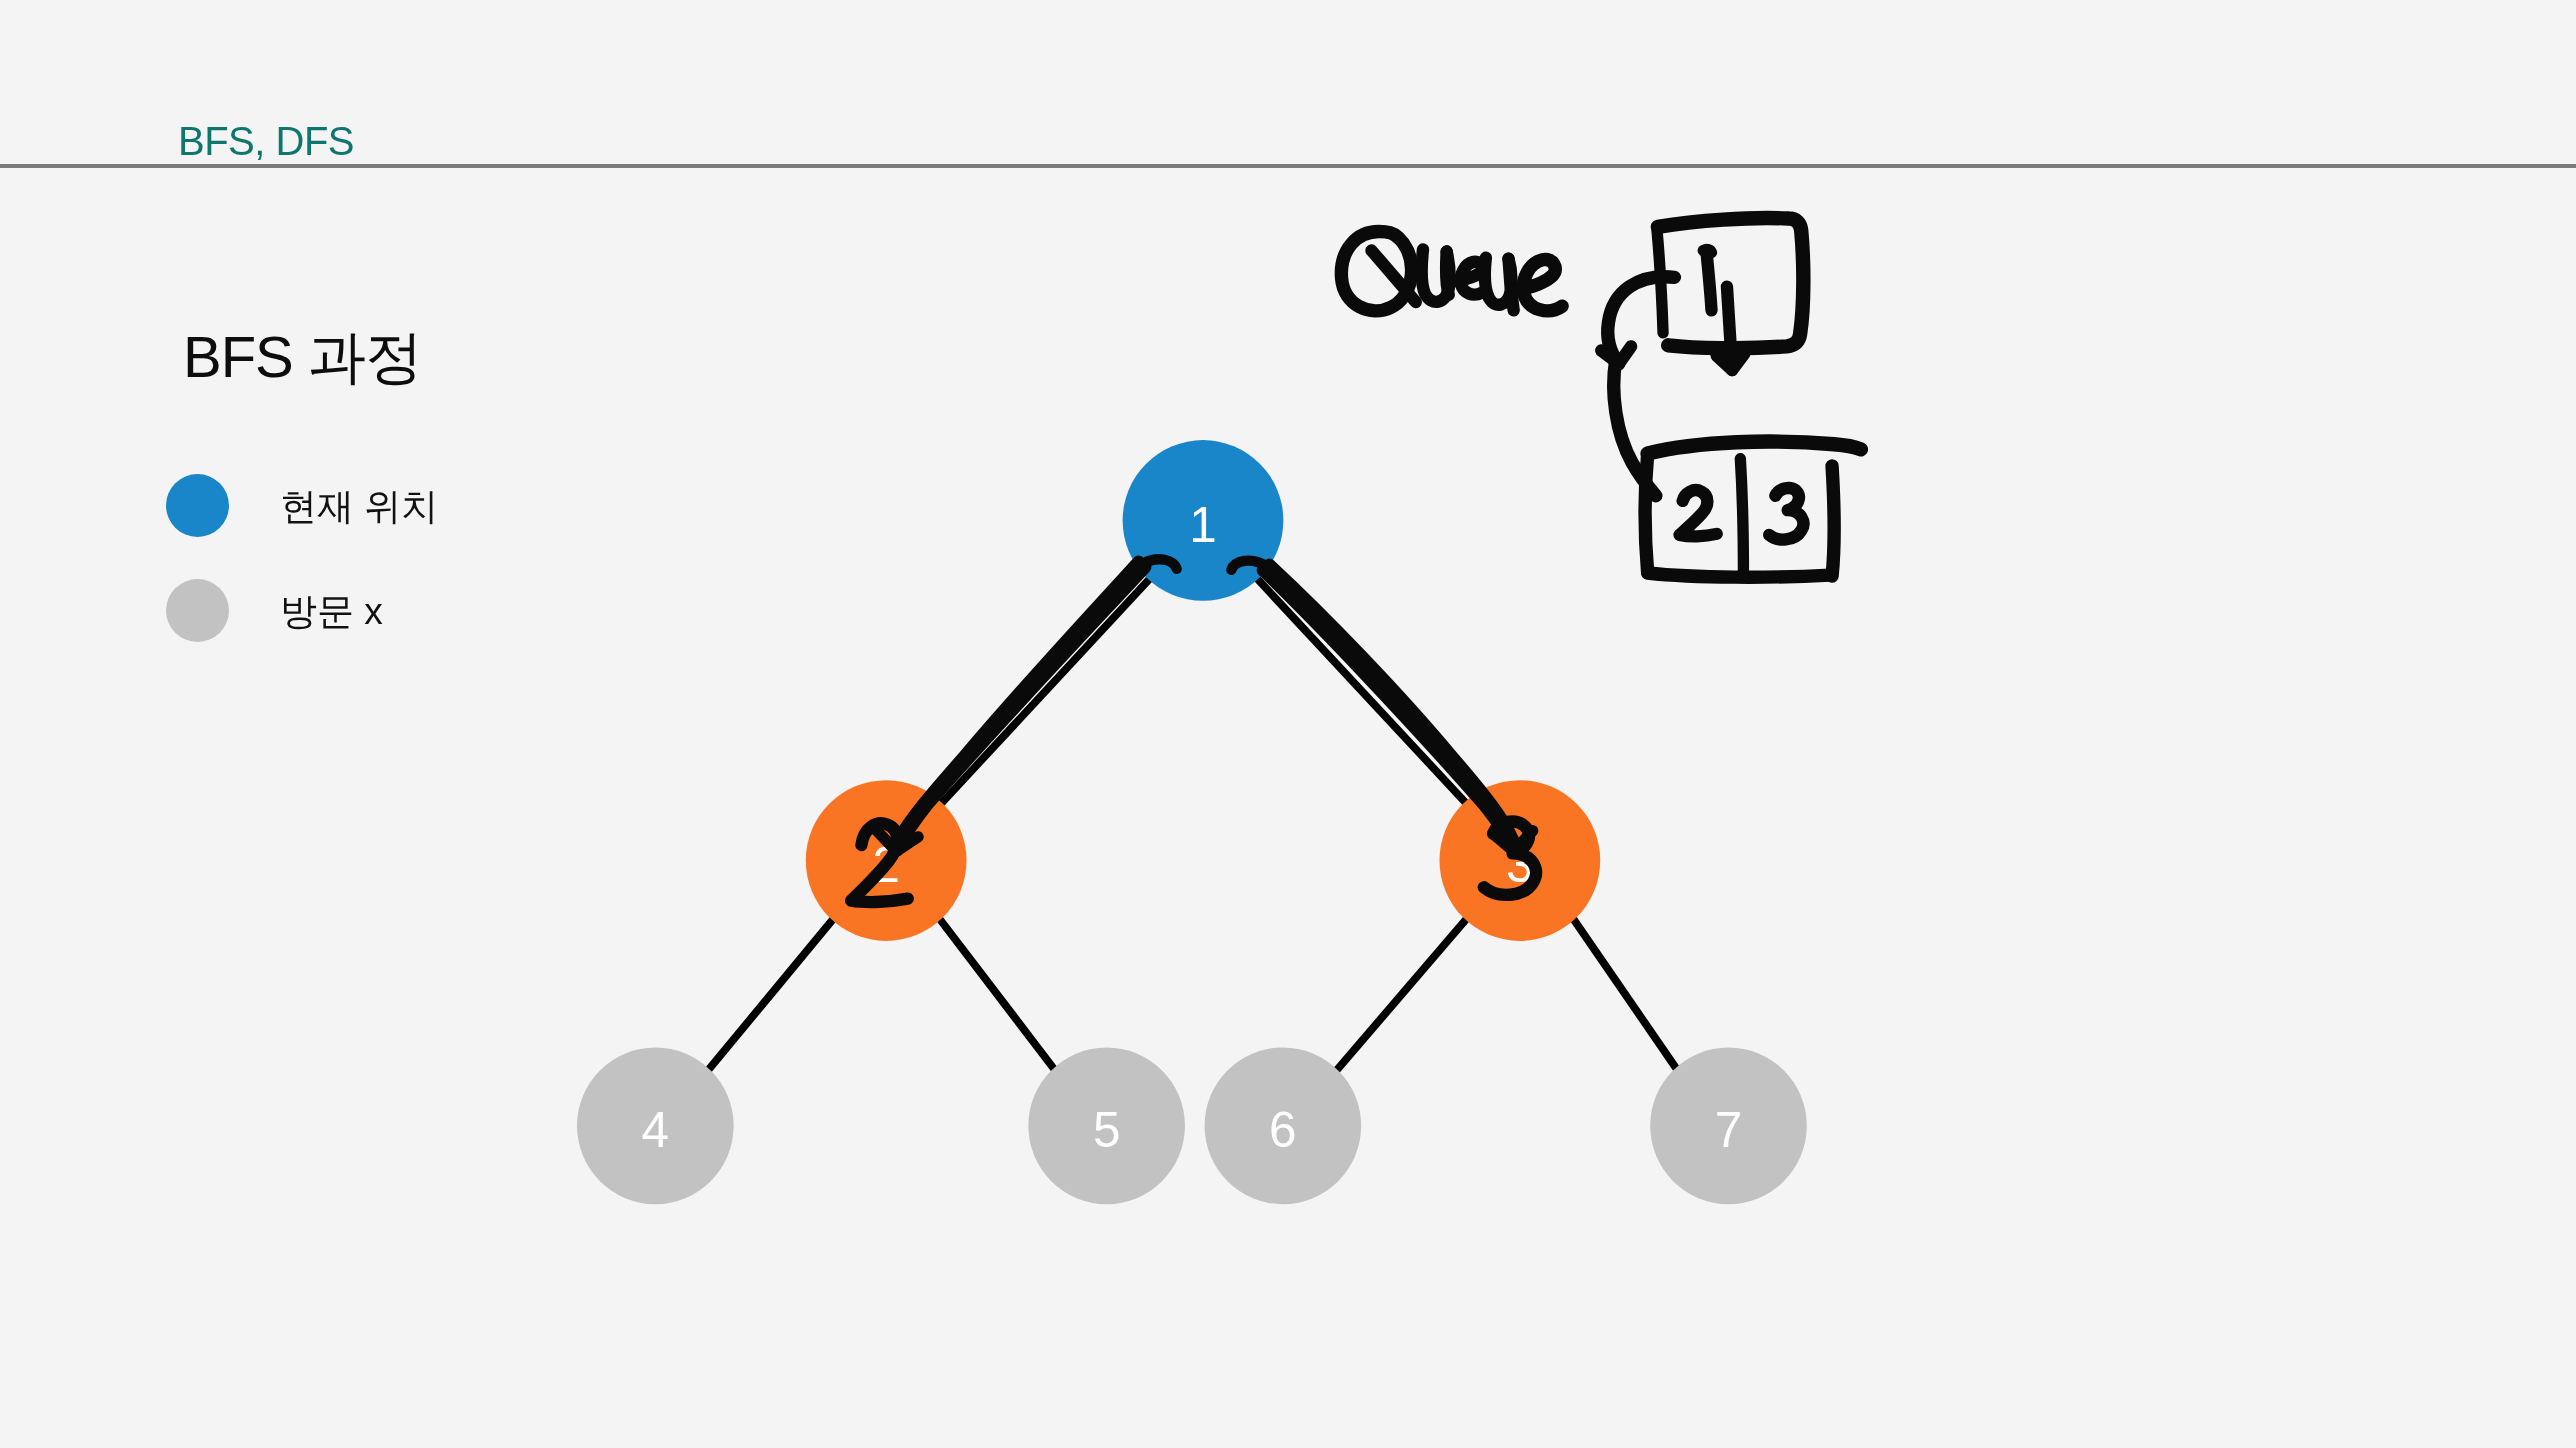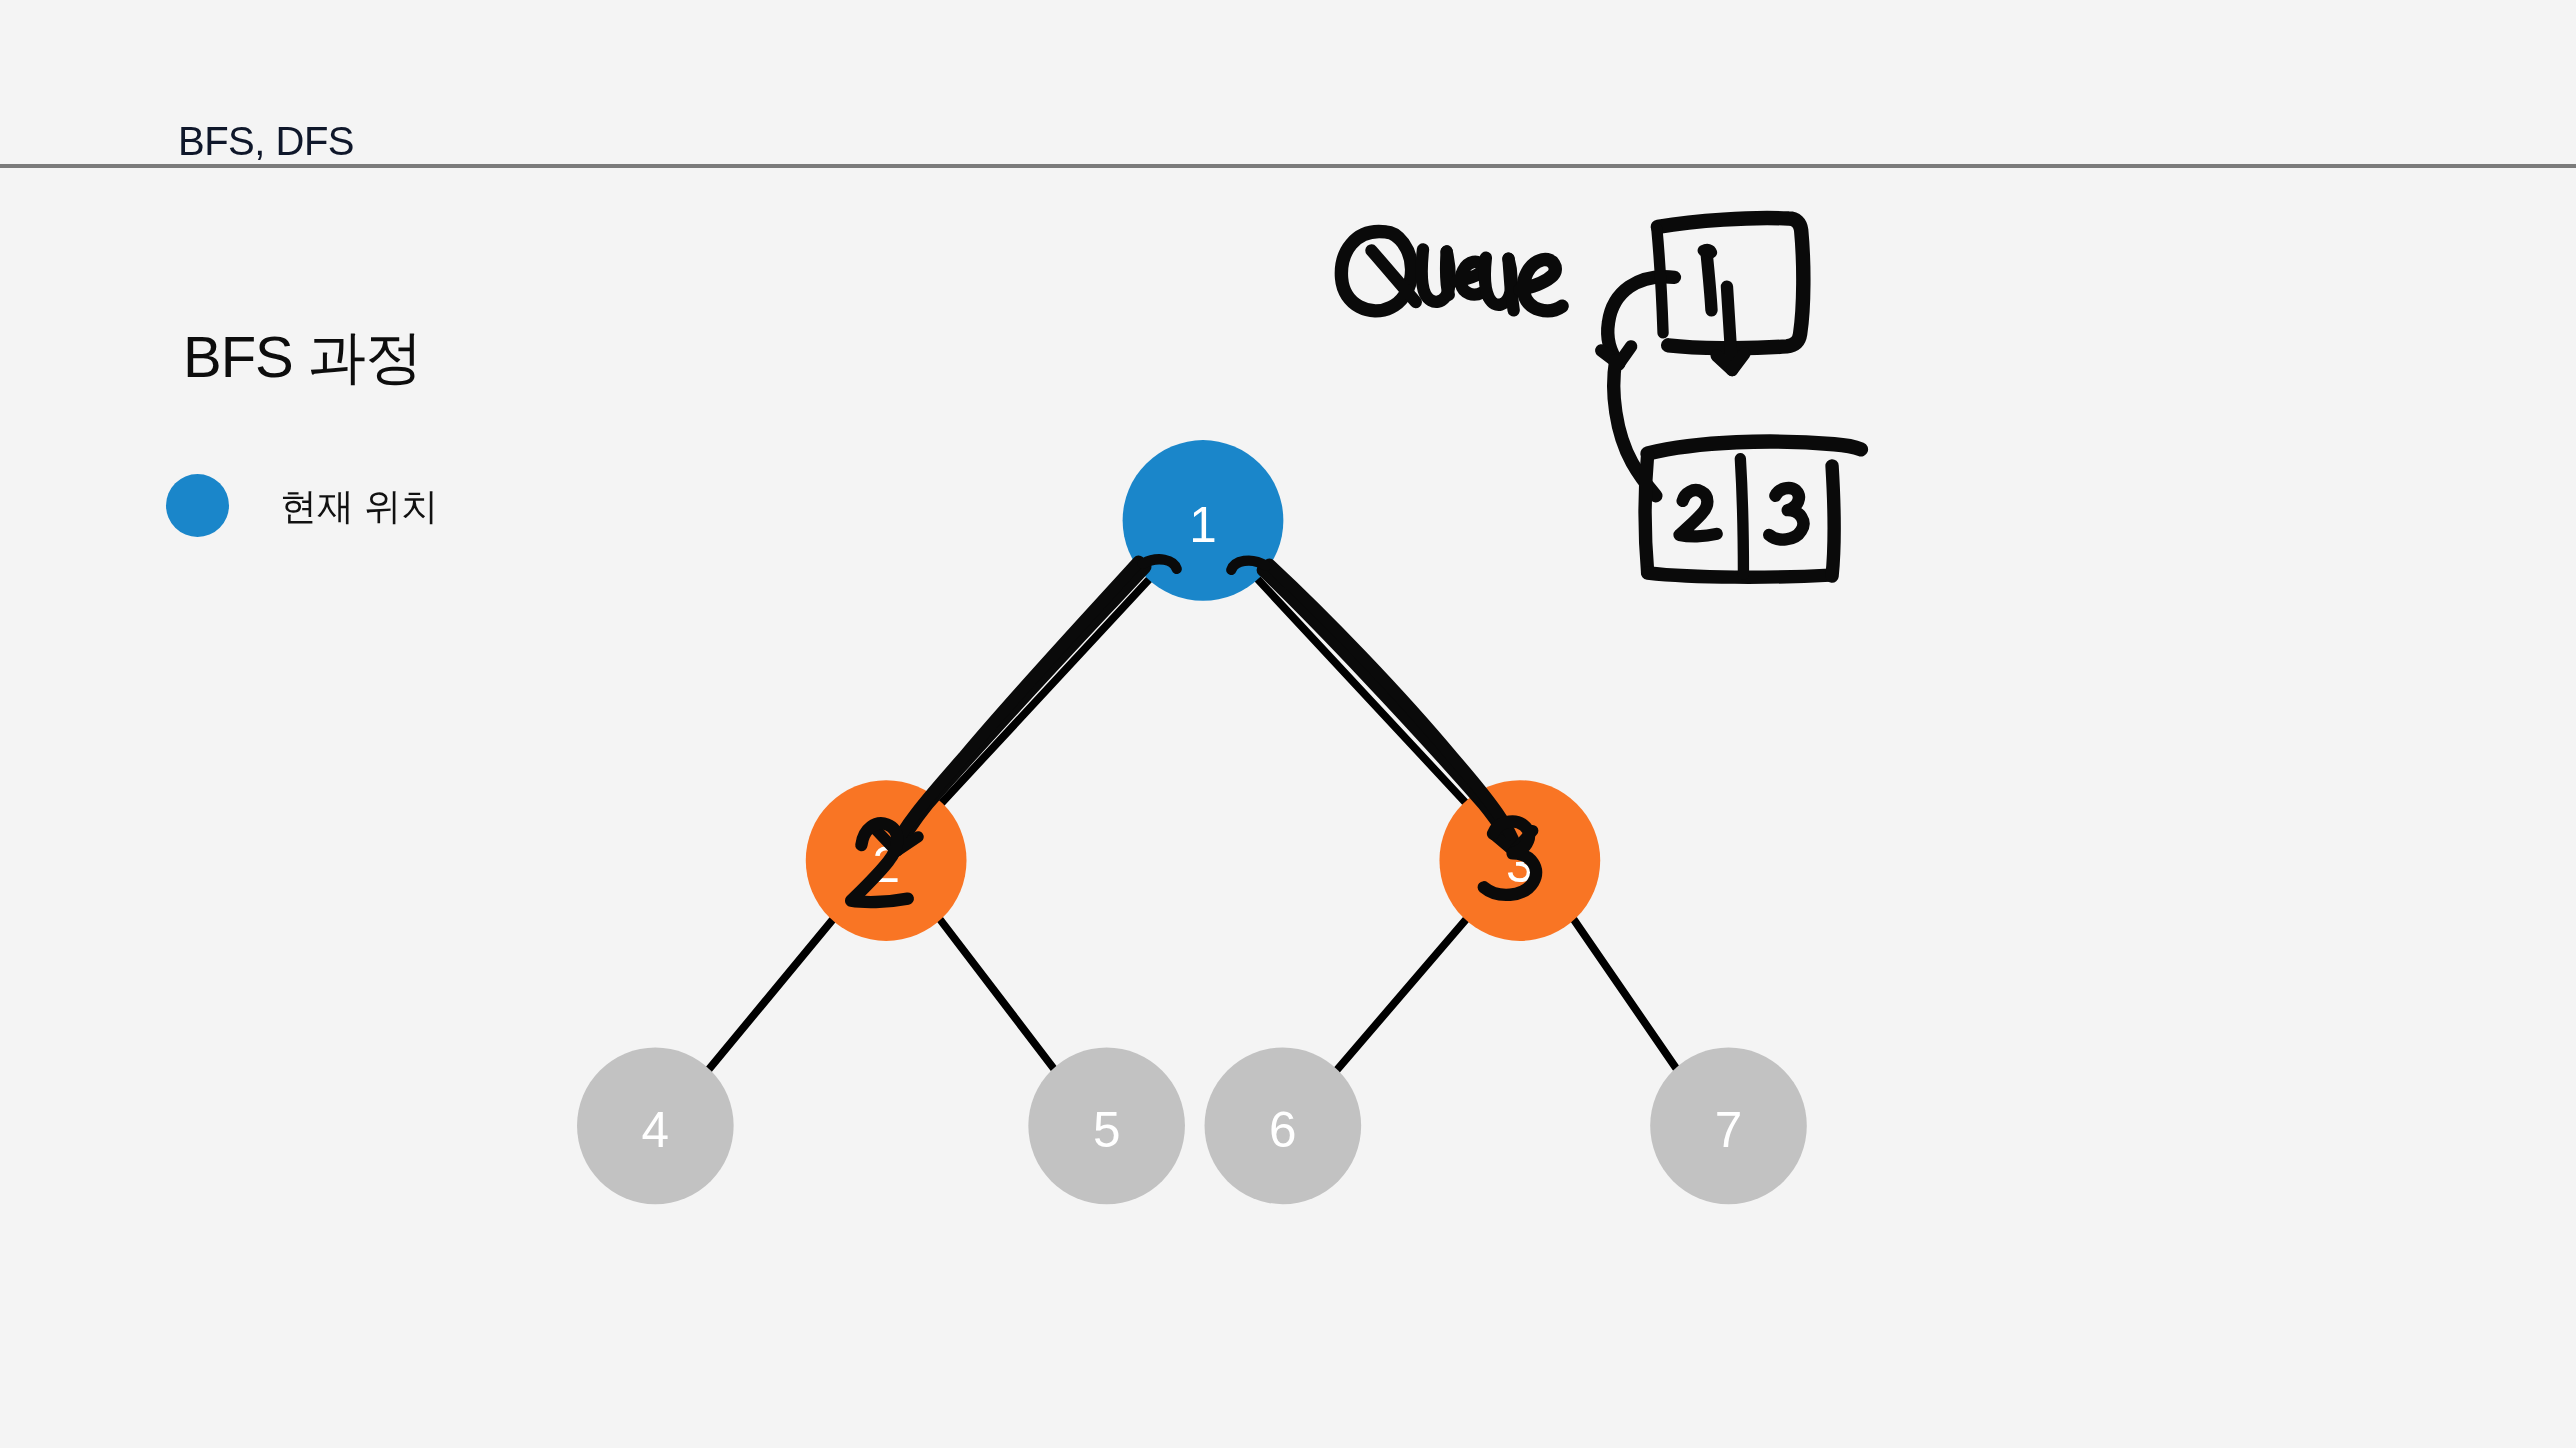--- a/index.html
+++ b/index.html
@@ -22,21 +22,21 @@
     left: 0; top: 0;
     width: 2576px;
     height: 167px;
   }
   #header-title {
     position: absolute;
     left: 178px;
     top: 117px;
     font-size: 40px;
     line-height: 49px;
-    color: #0f172a;
+    color: #0f766e;
     letter-spacing: -0.5px;
     white-space: nowrap;
   }
   #header-rule {
     position: absolute;
     left: 0;
     top: 164px;
     width: 2576px;
     height: 3.6px;
     background: #7b7b7b;
@@ -125,20 +125,24 @@
 
 <div id="page-title">BFS 과정</div>
 
 <div id="legend">
 
   <div class="legend-item">
     <div class="legend-swatch" style="background:#1a86ca"></div>
     <div class="legend-label">현재 위치</div>
   </div>
 
+  <div class="legend-item">
+    <div class="legend-swatch" style="background:#c2c2c2"></div>
+    <div class="legend-label">방문 x</div>
+  </div>
 
 
 </div>
 
 <svg id="graph-canvas" viewBox="0 0 5000 2812" width="2576" height="1449">
 
   <g>
     <line class="edge" x1="2230" y1="1125" x2="1828" y2="1558"></line>
     <line class="edge" x1="2442" y1="1125" x2="2845" y2="1558"></line>
     <line class="edge" x1="1616" y1="1785" x2="1372" y2="2080"></line>

